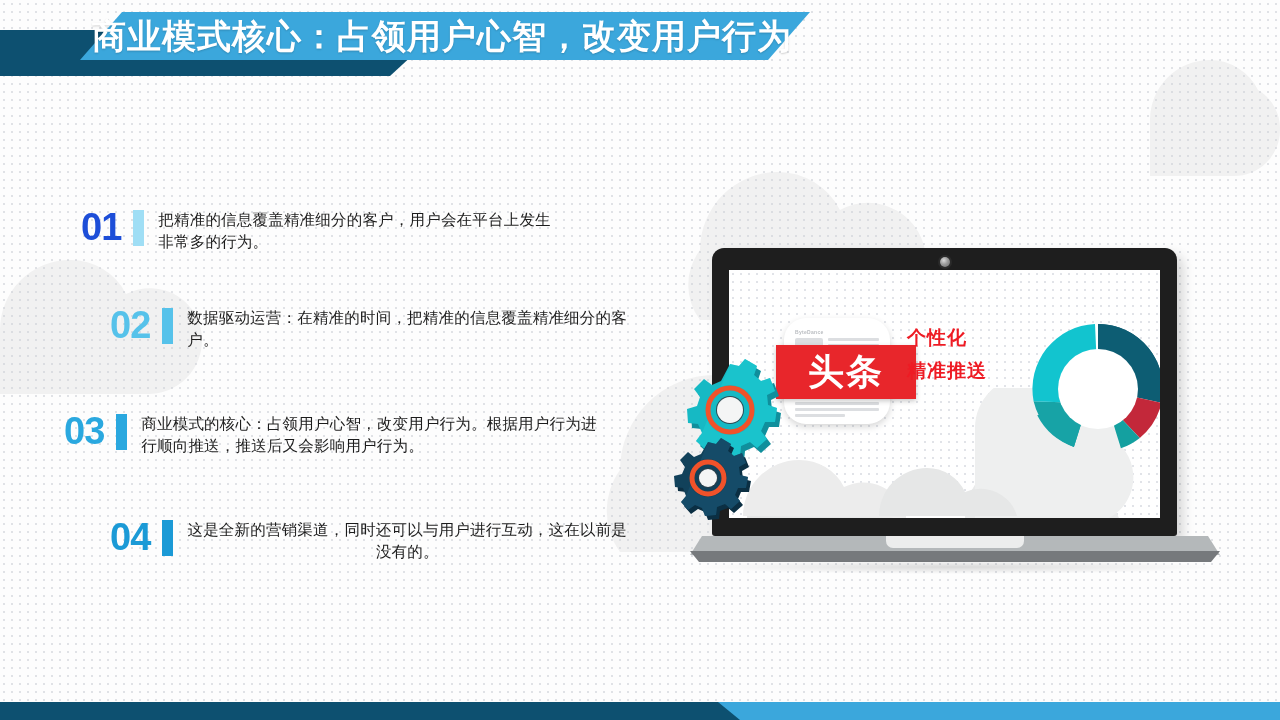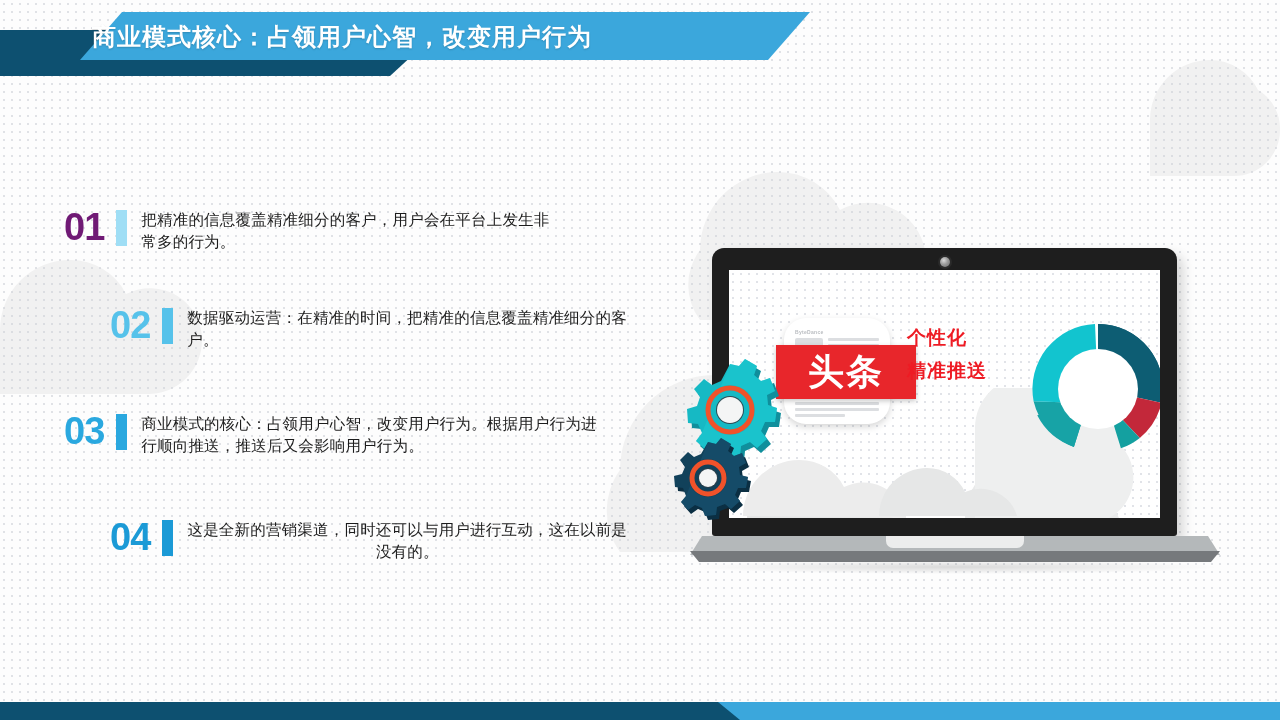--- a/index.html
+++ b/index.html
@@ -45,21 +45,21 @@
     position: absolute; left: 80px; top: 12px; width: 730px; height: 48px;
     background: #3ba7dc;
     clip-path: polygon(42px 0, 730px 0, 688px 48px, 0 48px);
   }
   .banner-title {
     position: absolute;
     left: 92px; top: 14px;
     width: 700px; height: 46px;
     display: flex; align-items: center;
     color: #ffffff;
-    font-size: 24px;
+    font-size: 34px;
     font-weight: bold;
     letter-spacing: 1px;
     white-space: nowrap;
     text-shadow: 0 1px 2px rgba(0,0,0,.18);
   }
 
   
   .bullets { position: absolute; left: 0; top: 190px; width: 680px; z-index: 6; }
   .bullet-row {
     position: absolute;
@@ -211,21 +211,21 @@
 
   <div class="banner">
     <div class="banner-dark"></div>
     <div class="banner-light"></div>
     <div class="banner-title">商业模式核心：占领用户心智，改变用户行为</div>
   </div>
 
   <div class="bullets">
 
     <div class="bullet-row" style="left:64px; top:18px; width:500px;">
-      <span class="bullet-num" style="color:#701a75;">01</span>
+      <span class="bullet-num" style="color:#1d4ed8;margin-left:17px;">01</span>
       <span class="bullet-bar" style="background:#9fdef5;"></span>
       <span class="bullet-text" style="width:440px;">把精准的信息覆盖精准细分的客户，用户会在平台上发生非常多的行为。</span>
     </div>
 
     <div class="bullet-row" style="left:110px; top:116px; width:560px;">
       <span class="bullet-num" style="color:#56c2ea;">02</span>
       <span class="bullet-bar" style="background:#56c2ea;"></span>
       <span class="bullet-text" style="width:450px;">数据驱动运营：在精准的时间，把精准的信息覆盖精准细分的客户。</span>
     </div>
 

